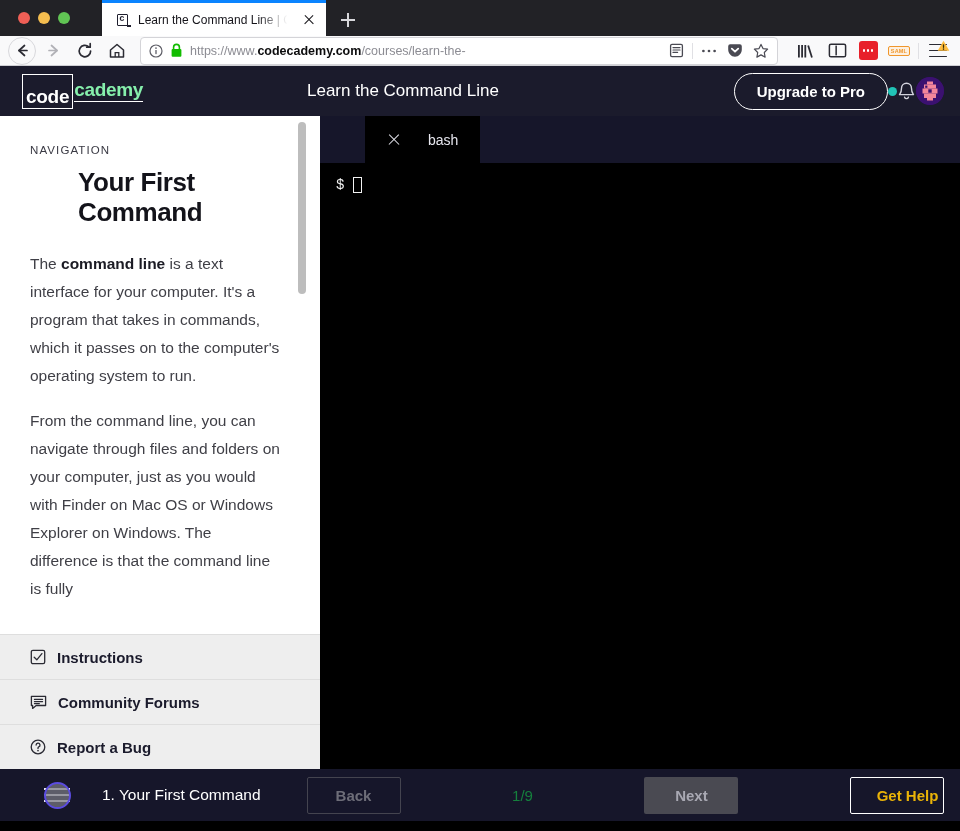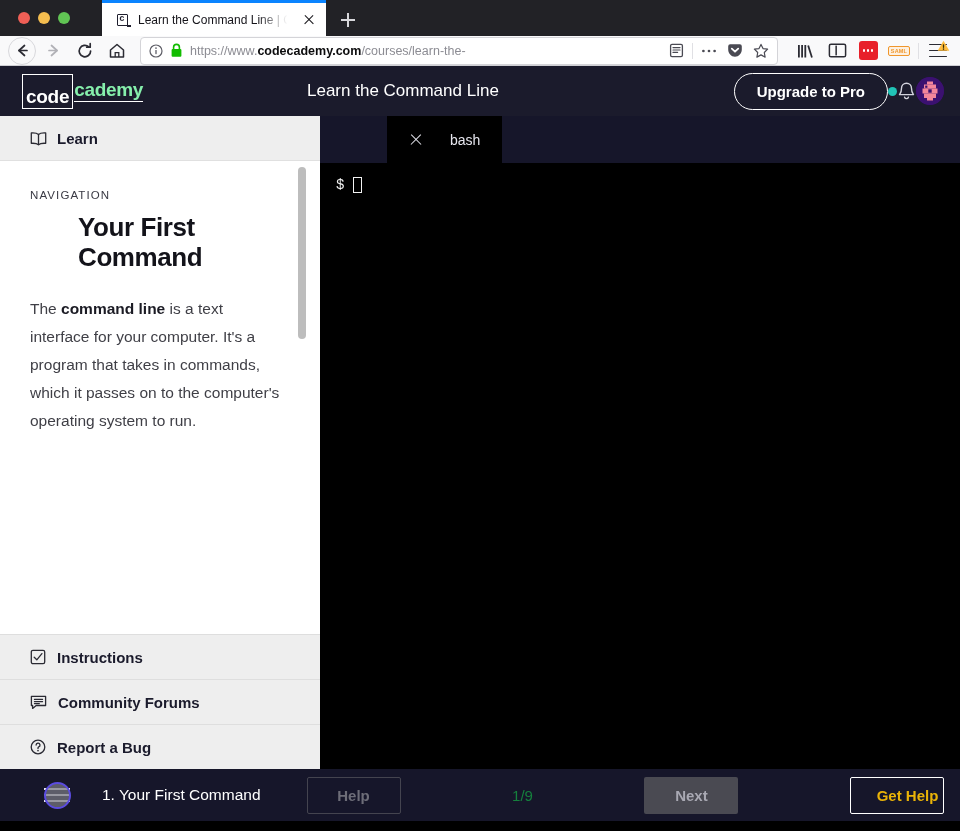--- a/index.html
+++ b/index.html
@@ -171,21 +171,21 @@
     position: absolute; right: 7px; top: 0; width: 8px; bottom: 0; background: transparent;
   }
   .side-links { flex: none; background: #eeeeee; }
   .side-link {
     height: 45px; border-top: 1px solid #dedede; display: flex; align-items: center;
     padding-left: 30px; gap: 11px; cursor: pointer;
   }
   .side-link span { font-size: 15px; font-weight: 700; color: #1b1b2c; }
 
   .terminal-pane { flex: 1; background: #000; display: flex; flex-direction: column; min-width: 0; }
-  .term-tabbar { height: 47px; background: #16162a; display: flex; align-items: stretch; padding-left: 67px; flex: none; text-decoration: underline; }
+  .term-tabbar { height: 47px; background: #16162a; display: flex; align-items: stretch; padding-left: 45px; flex: none; text-decoration: underline; }
   .term-tab {
     background: #000; display: flex; align-items: center; gap: 27px; padding: 0 22px;
     cursor: pointer;
   }
   .term-tab-close { position: relative; width: 14px; height: 14px; flex: none; cursor: pointer; }
   .term-tab-close::before, .term-tab-close::after {
     content: ""; position: absolute; left: 0; top: 6.2px; width: 14px; height: 1.4px; background: #e6e6ee;
   }
   .term-tab-close::before { transform: rotate(45deg); }
   .term-tab-close::after { transform: rotate(-45deg); }
@@ -388,32 +388,26 @@
         <rect x="12.3" y="12.3" width="3.4" height="3.4" fill="#3b1170"></rect>
         <rect x="9.2" y="8.6" width="2.2" height="2.2" fill="#3b1170"></rect>
       </svg>
     </span>
   </div>
 </div>
 
 <div class="main">
 
   <div class="sidebar">
-    <div class="learn-bar">
-      <svg width="17" height="15" viewBox="0 0 17 15">
-        <path d="M8.5 3.4C7 2.1 4.6 1.8 1.3 2v10.3c3.3-.2 5.7.1 7.2 1.4 1.5-1.3 3.9-1.6 7.2-1.4V2c-3.3-.2-5.7.1-7.2 1.4Z" fill="none" stroke="#2a2a33" stroke-width="1.3" stroke-linejoin="round"></path>
-        <path d="M8.5 3.4V13.7" stroke="#2a2a33" stroke-width="1.3"></path>
-      </svg>
-      <span>Learn</span>
-    </div>
 
     <div class="content-scroll">
       <div class="nav-label">NAVIGATION</div>
       <h1 class="lesson-title">Your First Command</h1>
       <p class="lesson-p"><span>The </span><b>command line</b><span> is a text interface for your computer. It's a program that takes in commands, which it passes on to the computer's operating system to run.</span></p>
+      <p class="lesson-p">From the command line, you can navigate through files and folders on your computer, just as you would with Finder on Mac OS or Windows Explorer on Windows. The difference is that the command line is fully</p>
       <div class="sb-track">
         <div class="sb-scrollbar"></div>
       </div>
     </div>
 
     <div class="side-links">
       <div class="side-link">
         <svg width="16" height="16" viewBox="0 0 16 16">
           <rect x="1.3" y="1.3" width="13.4" height="13.4" rx="1.6" fill="none" stroke="#2a2a33" stroke-width="1.3"></rect>
           <path d="M4.2 8.3 L6.8 10.8 L11.9 4.6" fill="none" stroke="#2a2a33" stroke-width="1.3" stroke-linecap="round" stroke-linejoin="round"></path>
@@ -455,17 +449,17 @@
 </div>
 
 <div class="bottombar">
   <div class="hamburger">
     <i></i>
       <i></i>
       <i></i>
   </div>
   <div class="cursor-ring" style="left:44px; top:13px;"></div>
   <span class="lesson-name">1. Your First Command</span>
-  <button class="btn-back">Help</button>
+  <button class="btn-back">Back</button>
   <span class="page-count">1/9</span>
   <button class="btn-next">Next</button>
   <button class="btn-help">Get Help</button>
 </div>
 
 </body></html>

